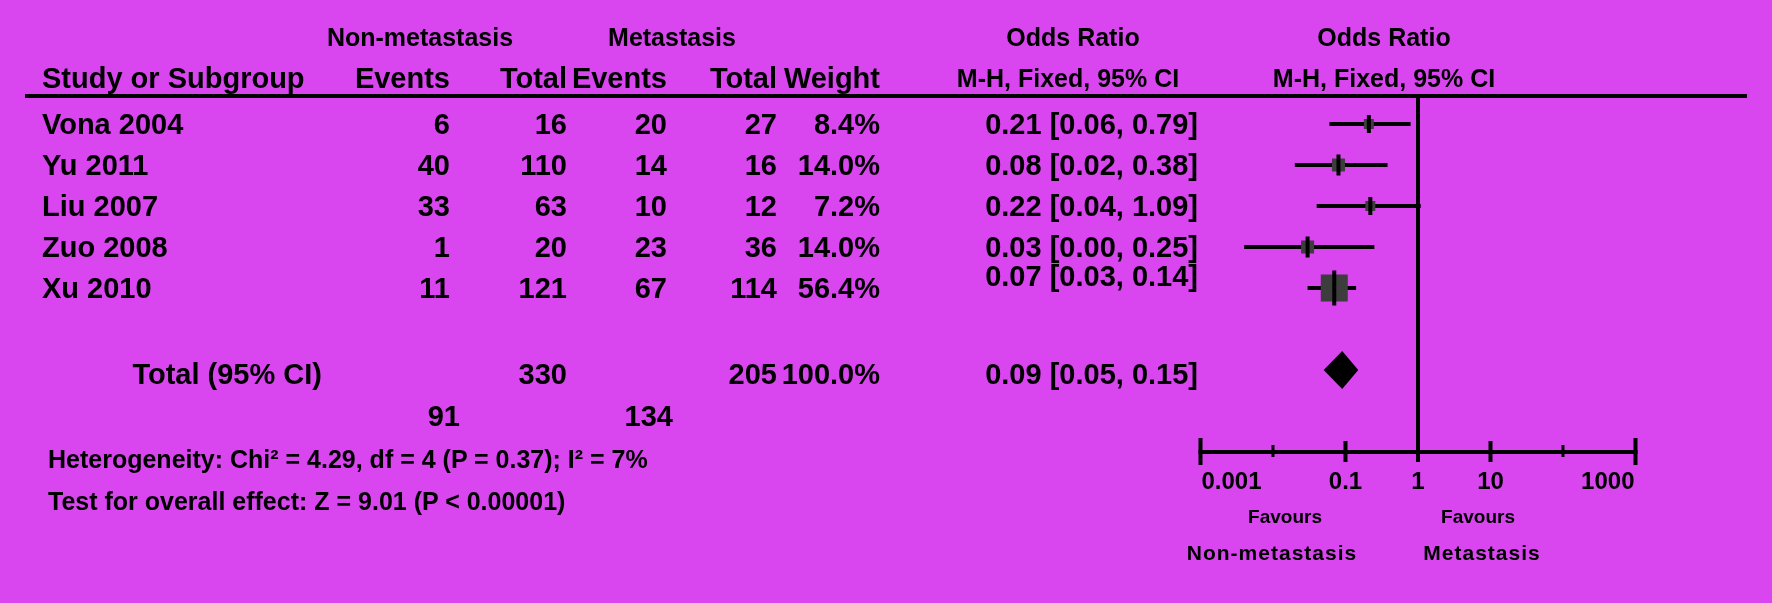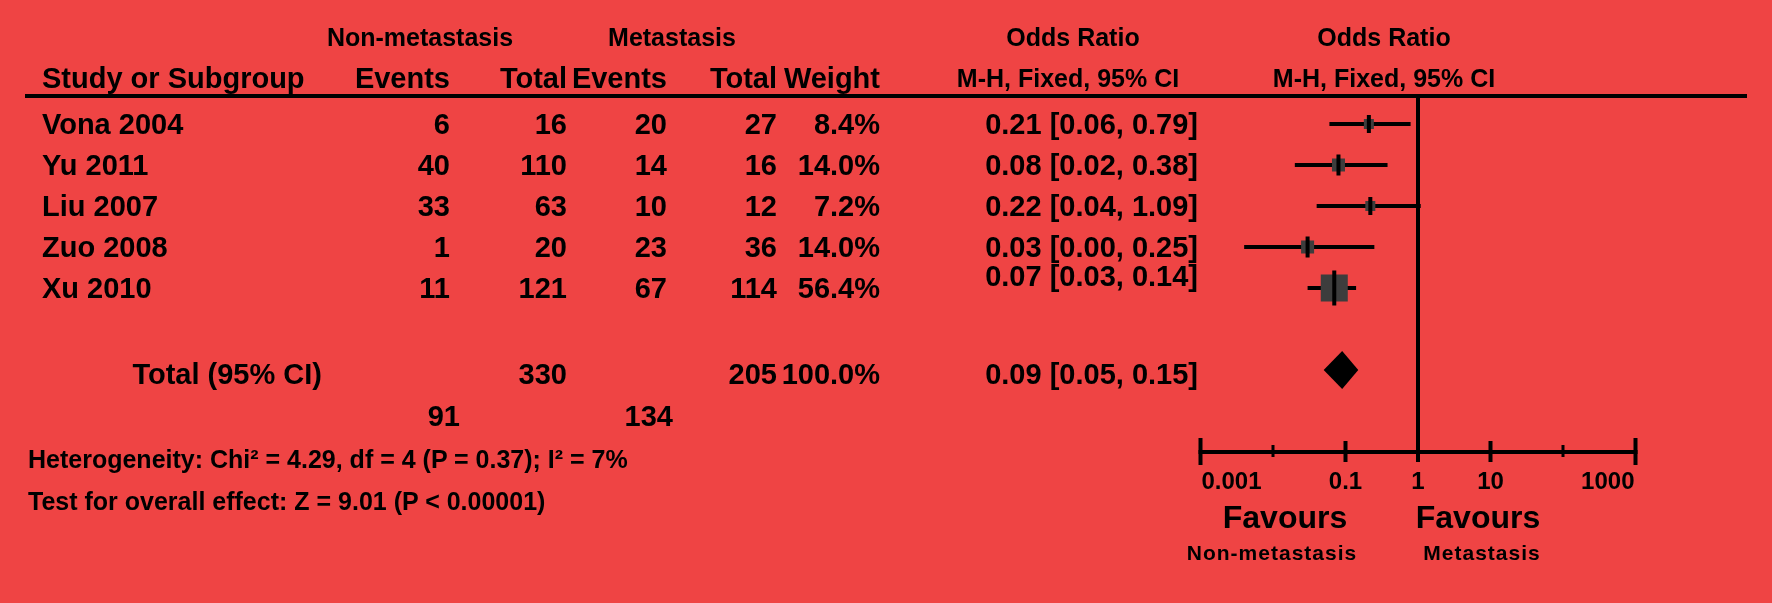--- a/index.html
+++ b/index.html
@@ -1,43 +1,43 @@
 <!DOCTYPE html>
 <html><head>
 <meta charset="utf-8">
 <title>Forest plot</title>
 <style>
   html,body{margin:0;padding:0;background:#fff;}
   .canvas{
     position:relative;
     width:1772px;height:603px;
-    background:#ef4444;
+    background:#d946ef;
     font-family:"Liberation Sans", sans-serif;
     color:#000;
     overflow:hidden;
   }
   .cell{
     position:absolute;height:40px;line-height:40px;
     font-size:29px;font-weight:bold;white-space:nowrap;
   }
   .hdr{
     position:absolute;height:34px;line-height:34px;text-align:center;
     font-size:25px;font-weight:bold;white-space:nowrap;
   }
   .col-study{left:42px;width:280px;text-align:left;}
   .col-e1{left:300px;width:150px;text-align:right;}
   .col-t1{left:417px;width:150px;text-align:right;}
   .col-e2{left:517px;width:150px;text-align:right;}
   .col-t2{left:627px;width:150px;text-align:right;}
   .col-w{left:720px;width:160px;text-align:right;}
   .col-or{left:938px;width:260px;text-align:right;}
   .rule{position:absolute;left:25px;top:94px;width:1722px;height:4px;background:#000;}
-  .footnote{position:absolute;left:28px;height:40px;line-height:40px;font-size:25px;font-weight:bold;white-space:nowrap;}
+  .footnote{position:absolute;left:48px;height:40px;line-height:40px;font-size:25px;font-weight:bold;white-space:nowrap;}
   .fav{position:absolute;text-align:center;font-weight:bold;white-space:nowrap;}
-  .fav-top{font-size:32px;height:32px;line-height:32px;}
+  .fav-top{font-size:19px;height:32px;line-height:32px;}
   .fav-bottom{font-size:21px;height:28px;line-height:28px;letter-spacing:1px;}
   svg text{font-family:"Liberation Sans", sans-serif;font-weight:bold;}
   #plot{position:absolute;left:0;top:0;}
 </style>
 </head>
 <body>
 
 <div class="canvas">
 
   <div class="hdr" style="left:270px;top:20px;width:300px;">Non-metastasis</div>

